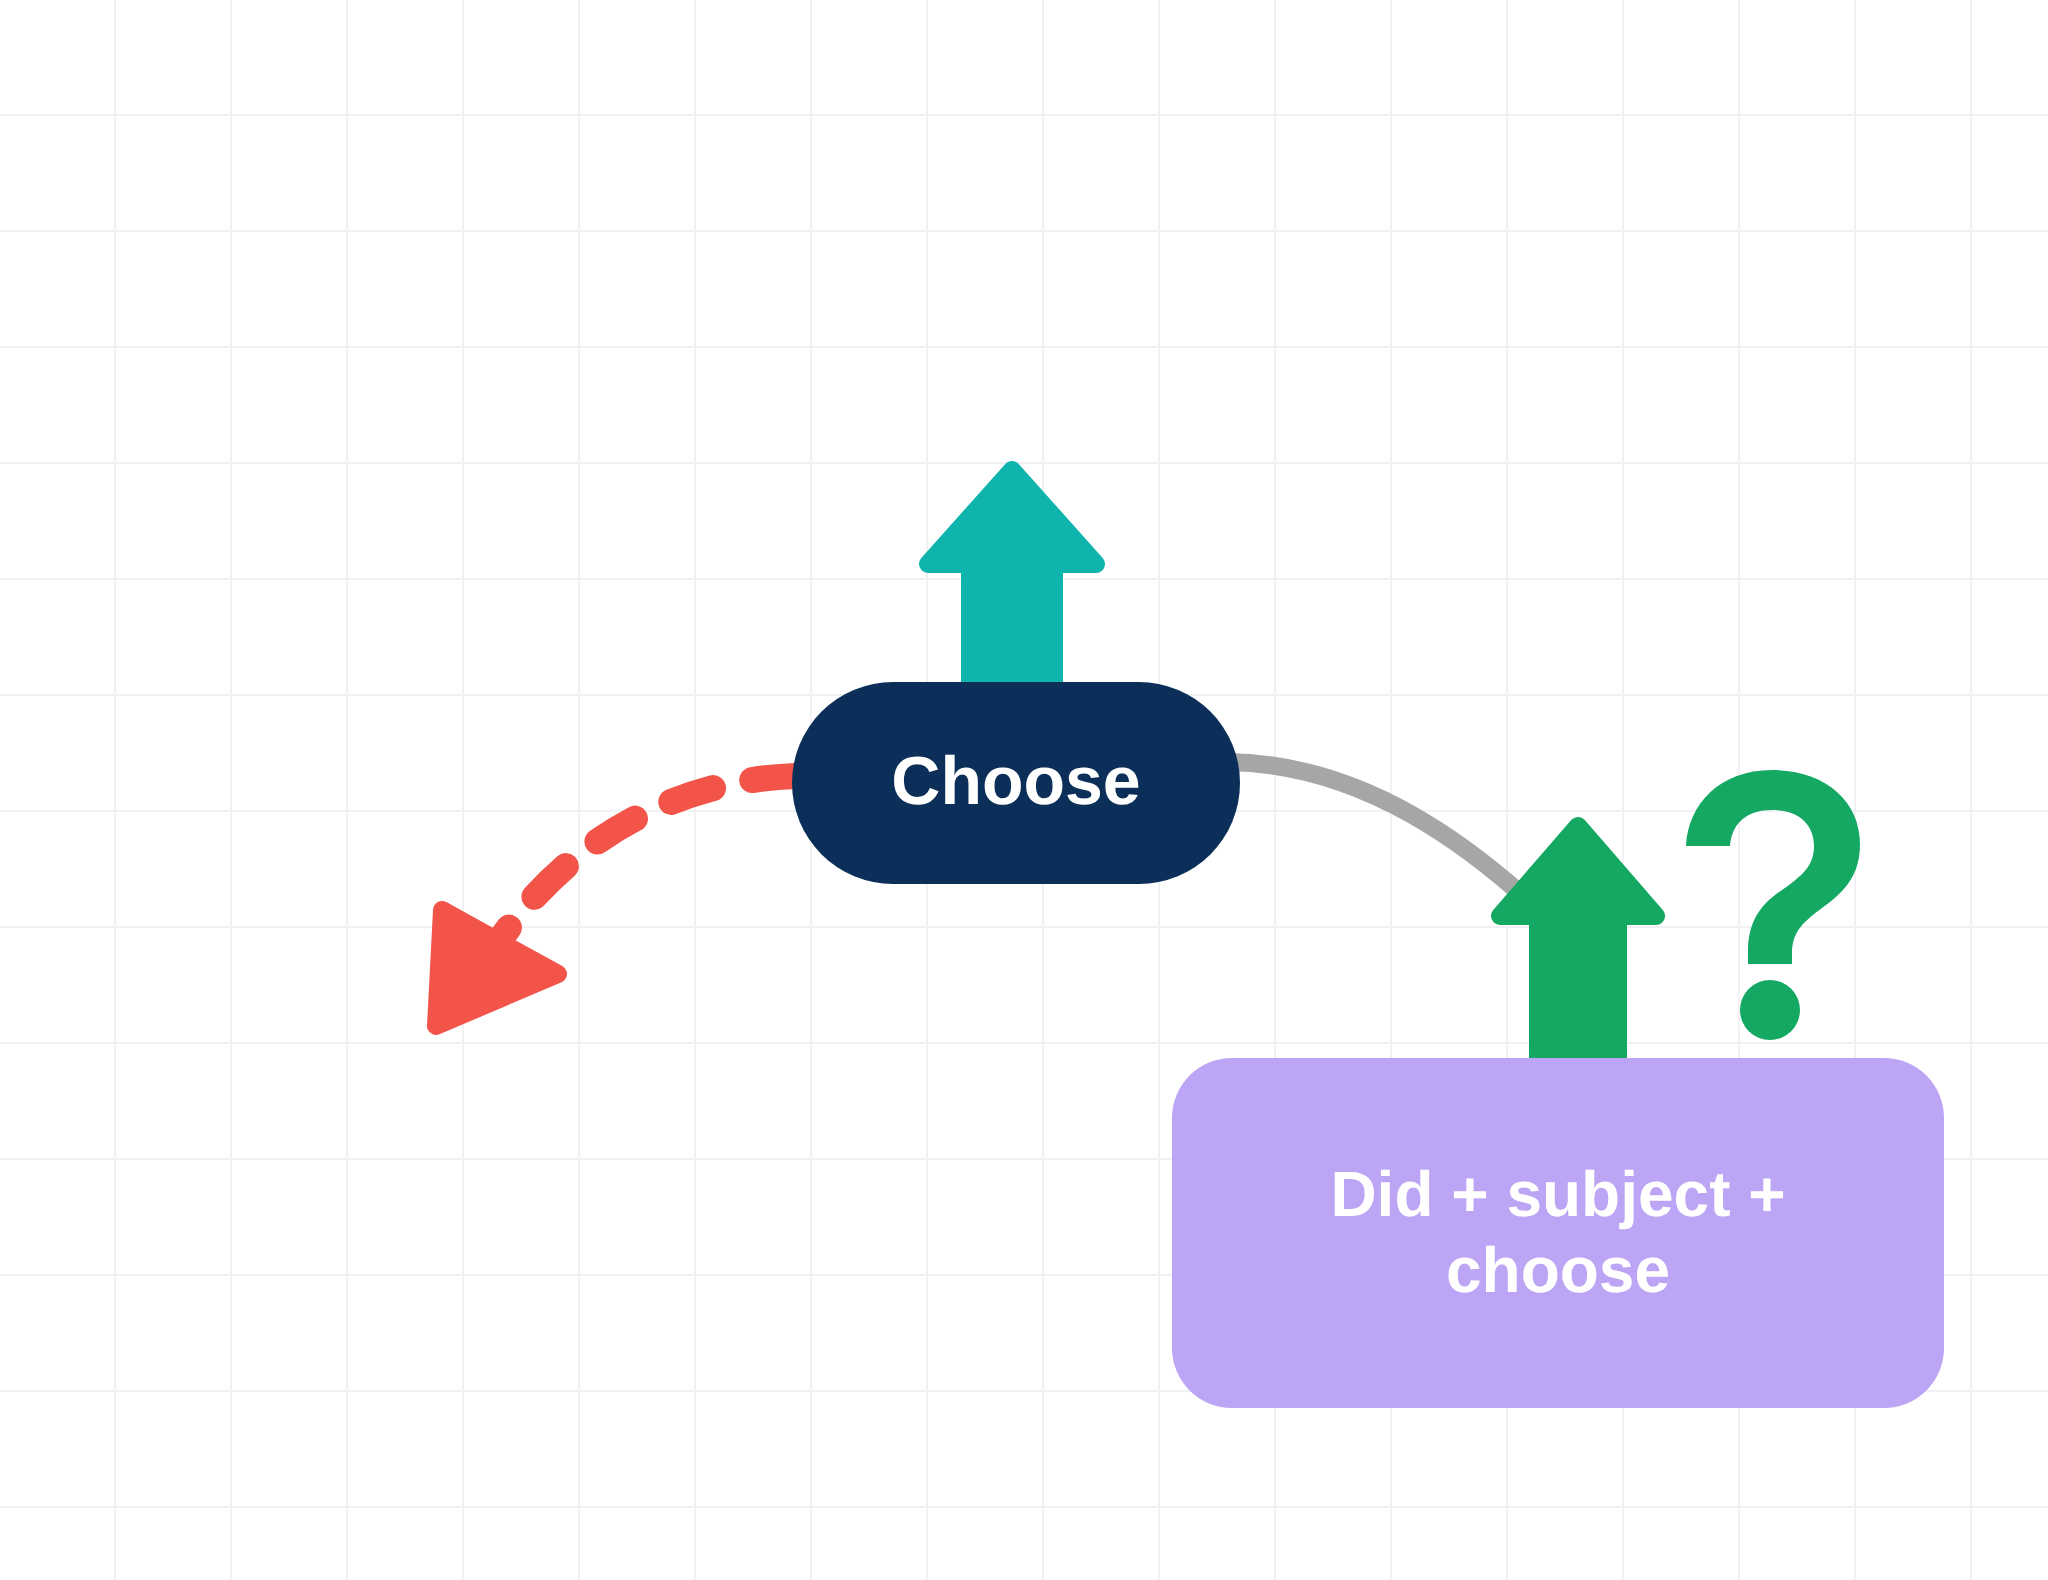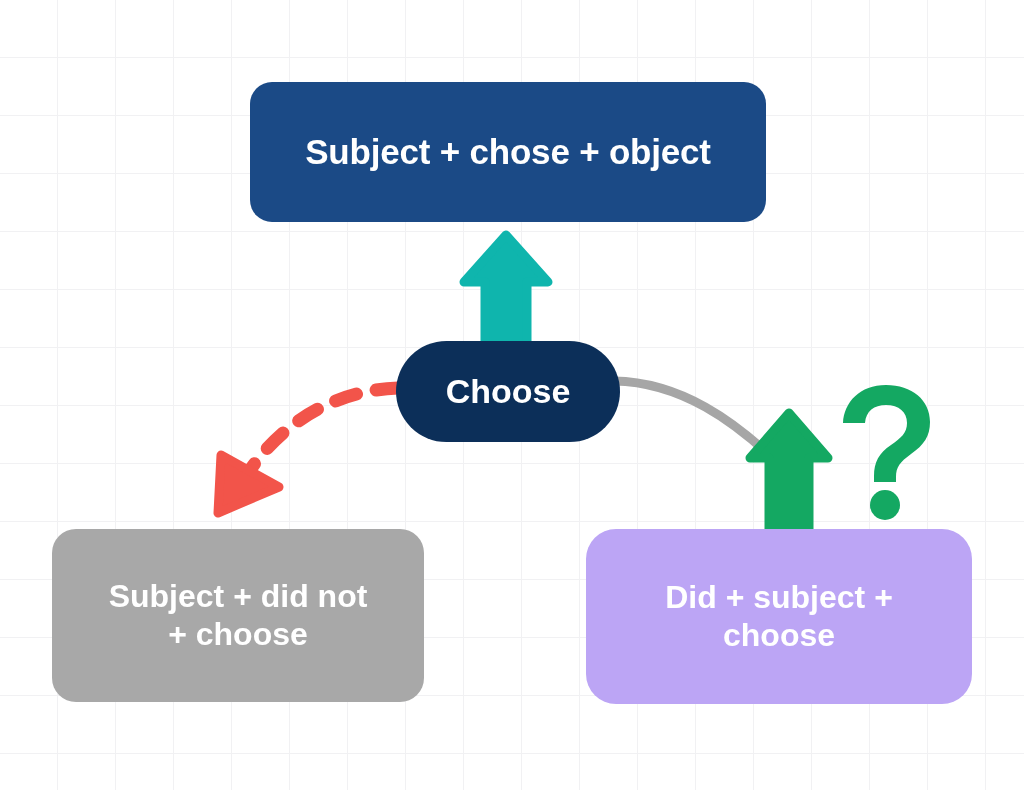--- a/index.html
+++ b/index.html
@@ -138,31 +138,24 @@
              C 41 72 36 81 36 95
              L 36 101
              L 58 101
              L 58 96
              C 58 86 62 81 73 73
              C 86 64 92 55 92 41
              C 92 19 74 4 48 4 Z" fill="#14a862"></path>
     <circle cx="47" cy="124" r="15" fill="#14a862"></circle>
   </svg>
 
-  <div class="node" id="node-result">
-    <span class="node-text">Subject + chose + object</span>
-  </div>
 
   <div class="node" id="node-choose">
     <span class="node-text">Choose</span>
   </div>
 
-  <div class="node" id="node-negative">
-    <span class="node-text">Subject + did not
-+ choose</span>
-  </div>
 
   <div class="node" id="node-question">
     <span class="node-text">Did + subject +
 choose</span>
   </div>
 
 </div>
 
 </body></html>

